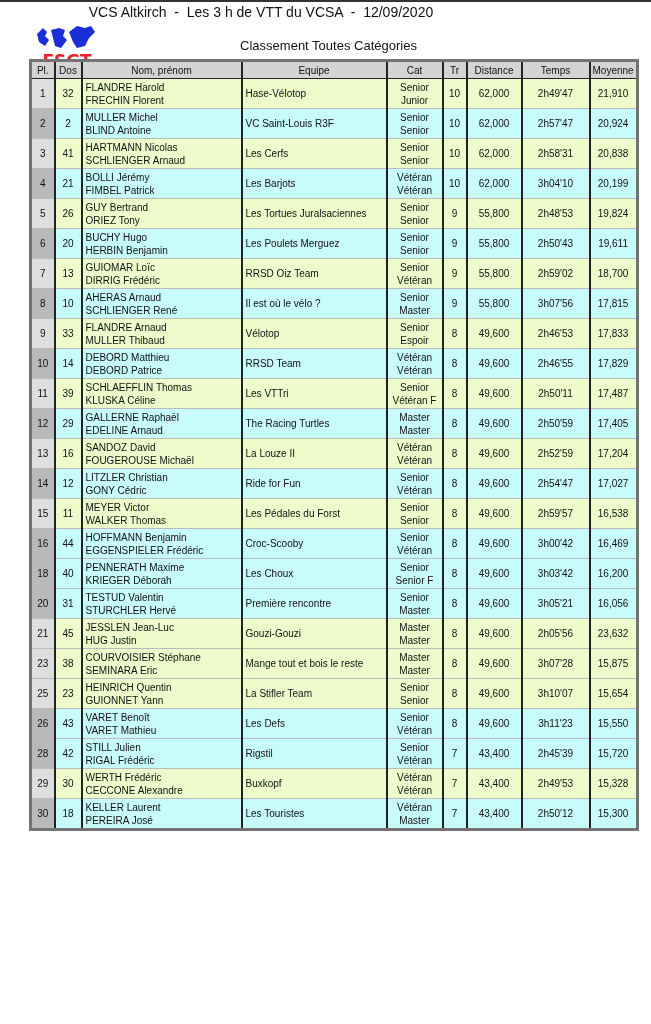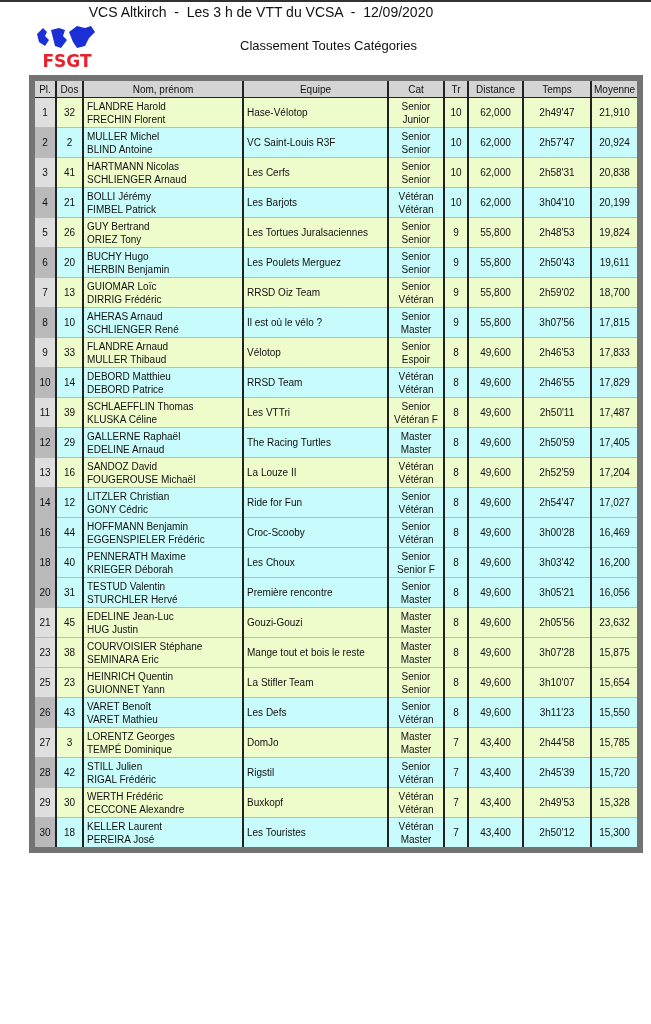--- a/index.html
+++ b/index.html
@@ -1,21 +1,21 @@
 <!DOCTYPE html>
 <html><head>
 <meta charset="utf-8">
 <style>
   html, body { margin: 0; padding: 0; background: #ffffff; }
   body { width: 651px; height: 1024px; position: relative; overflow: hidden; font-family: "Liberation Sans", sans-serif; color: #111; }
   .topline { position: absolute; left: 0; top: 0; width: 651px; height: 2px; background: #333; }
   .title { position: absolute; left: 0; top: 4px; width: 522px; text-align: center; font-size: 14px; color: #111; white-space: pre; }
   .logo { position: absolute; left: 33px; top: 24px; width: 68px; height: 46px; }
   .subtitle { position: absolute; left: 0; top: 38px; width: 651px; text-align: center; font-size: 13px; color: #111; padding-left: 6px; box-sizing: border-box; }
-  table { position: absolute; left: 29px; top: 75px; border-collapse: collapse; font-size: 10px; border: 6px solid #737373; }
+  table { position: absolute; left: 29px; top: 59px; border-collapse: collapse; font-size: 10px; border: 3px solid #737373; }
   th { background: #d4d4d4; font-weight: normal; height: 16px; border: 1px solid #222; border-left-width: 2px; padding: 0 2px; text-align: center; font-size: 10px; }
   td { height: 29px; border-top: 1px solid #bbb; border-bottom: 1px solid #bbb; border-left: 2px solid #222; border-right: 2px solid #222; padding: 0 3px; line-height: 13px; vertical-align: middle; }
   tr.odd td { background: #eefccb; }
   tr.even td { background: #c8fbfb; }
   tr.odd td.pl { background: #dedede; }
   tr.even td.pl { background: #b9b9b9; }
   td.c { text-align: center; }
   td.l { text-align: left; }
   .name-line { display: block; }
 </style>
@@ -294,35 +294,52 @@
         <td class="l">Ride for Fun</td>
         <td class="c">
           <span class="name-line">Senior</span>
           <span class="name-line">Vétéran</span>
         </td>
         <td class="c">8</td>
         <td class="c">49,600</td>
         <td class="c">2h54'47</td>
         <td class="c">17,027</td>
       </tr>
+      <tr class="odd">
+        <td class="c pl">15</td>
+        <td class="c">11</td>
+        <td class="l">
+          <span class="name-line">MEYER Victor</span>
+          <span class="name-line">WALKER Thomas</span>
+        </td>
+        <td class="l">Les Pédales du Forst</td>
+        <td class="c">
+          <span class="name-line">Senior</span>
+          <span class="name-line">Senior</span>
+        </td>
+        <td class="c">8</td>
+        <td class="c">49,600</td>
+        <td class="c">2h59'57</td>
+        <td class="c">16,538</td>
+      </tr>
       <tr class="even">
         <td class="c pl">16</td>
         <td class="c">44</td>
         <td class="l">
           <span class="name-line">HOFFMANN Benjamin</span>
           <span class="name-line">EGGENSPIELER Frédéric</span>
         </td>
         <td class="l">Croc-Scooby</td>
         <td class="c">
           <span class="name-line">Senior</span>
           <span class="name-line">Vétéran</span>
         </td>
         <td class="c">8</td>
         <td class="c">49,600</td>
-        <td class="c">3h00'28</td>
+        <td class="c">3h00'42</td>
         <td class="c">16,469</td>
       </tr>
       <tr class="even">
         <td class="c pl">18</td>
         <td class="c">40</td>
         <td class="l">
           <span class="name-line">PENNERATH Maxime</span>
           <span class="name-line">KRIEGER Déborah</span>
         </td>
         <td class="l">Les Choux</td>
@@ -349,21 +366,21 @@
         </td>
         <td class="c">8</td>
         <td class="c">49,600</td>
         <td class="c">3h05'21</td>
         <td class="c">16,056</td>
       </tr>
       <tr class="odd">
         <td class="c pl">21</td>
         <td class="c">45</td>
         <td class="l">
-          <span class="name-line">EDELINE Jean-Luc</span>
+          <span class="name-line">JESSLEN Jean-Luc</span>
           <span class="name-line">HUG Justin</span>
         </td>
         <td class="l">Gouzi-Gouzi</td>
         <td class="c">
           <span class="name-line">Master</span>
           <span class="name-line">Master</span>
         </td>
         <td class="c">8</td>
         <td class="c">49,600</td>
         <td class="c">2h05'56</td>
@@ -412,37 +429,20 @@
         </td>
         <td class="l">Les Defs</td>
         <td class="c">
           <span class="name-line">Senior</span>
           <span class="name-line">Vétéran</span>
         </td>
         <td class="c">8</td>
         <td class="c">49,600</td>
         <td class="c">3h11'23</td>
         <td class="c">15,550</td>
-      </tr>
-      <tr class="odd">
-        <td class="c pl">27</td>
-        <td class="c">3</td>
-        <td class="l">
-          <span class="name-line">LORENTZ Georges</span>
-          <span class="name-line">TEMPÉ Dominique</span>
-        </td>
-        <td class="l">DomJo</td>
-        <td class="c">
-          <span class="name-line">Master</span>
-          <span class="name-line">Master</span>
-        </td>
-        <td class="c">7</td>
-        <td class="c">43,400</td>
-        <td class="c">2h44'58</td>
-        <td class="c">15,785</td>
       </tr>
       <tr class="even">
         <td class="c pl">28</td>
         <td class="c">42</td>
         <td class="l">
           <span class="name-line">STILL Julien</span>
           <span class="name-line">RIGAL Frédéric</span>
         </td>
         <td class="l">Rigstil</td>
         <td class="c">

